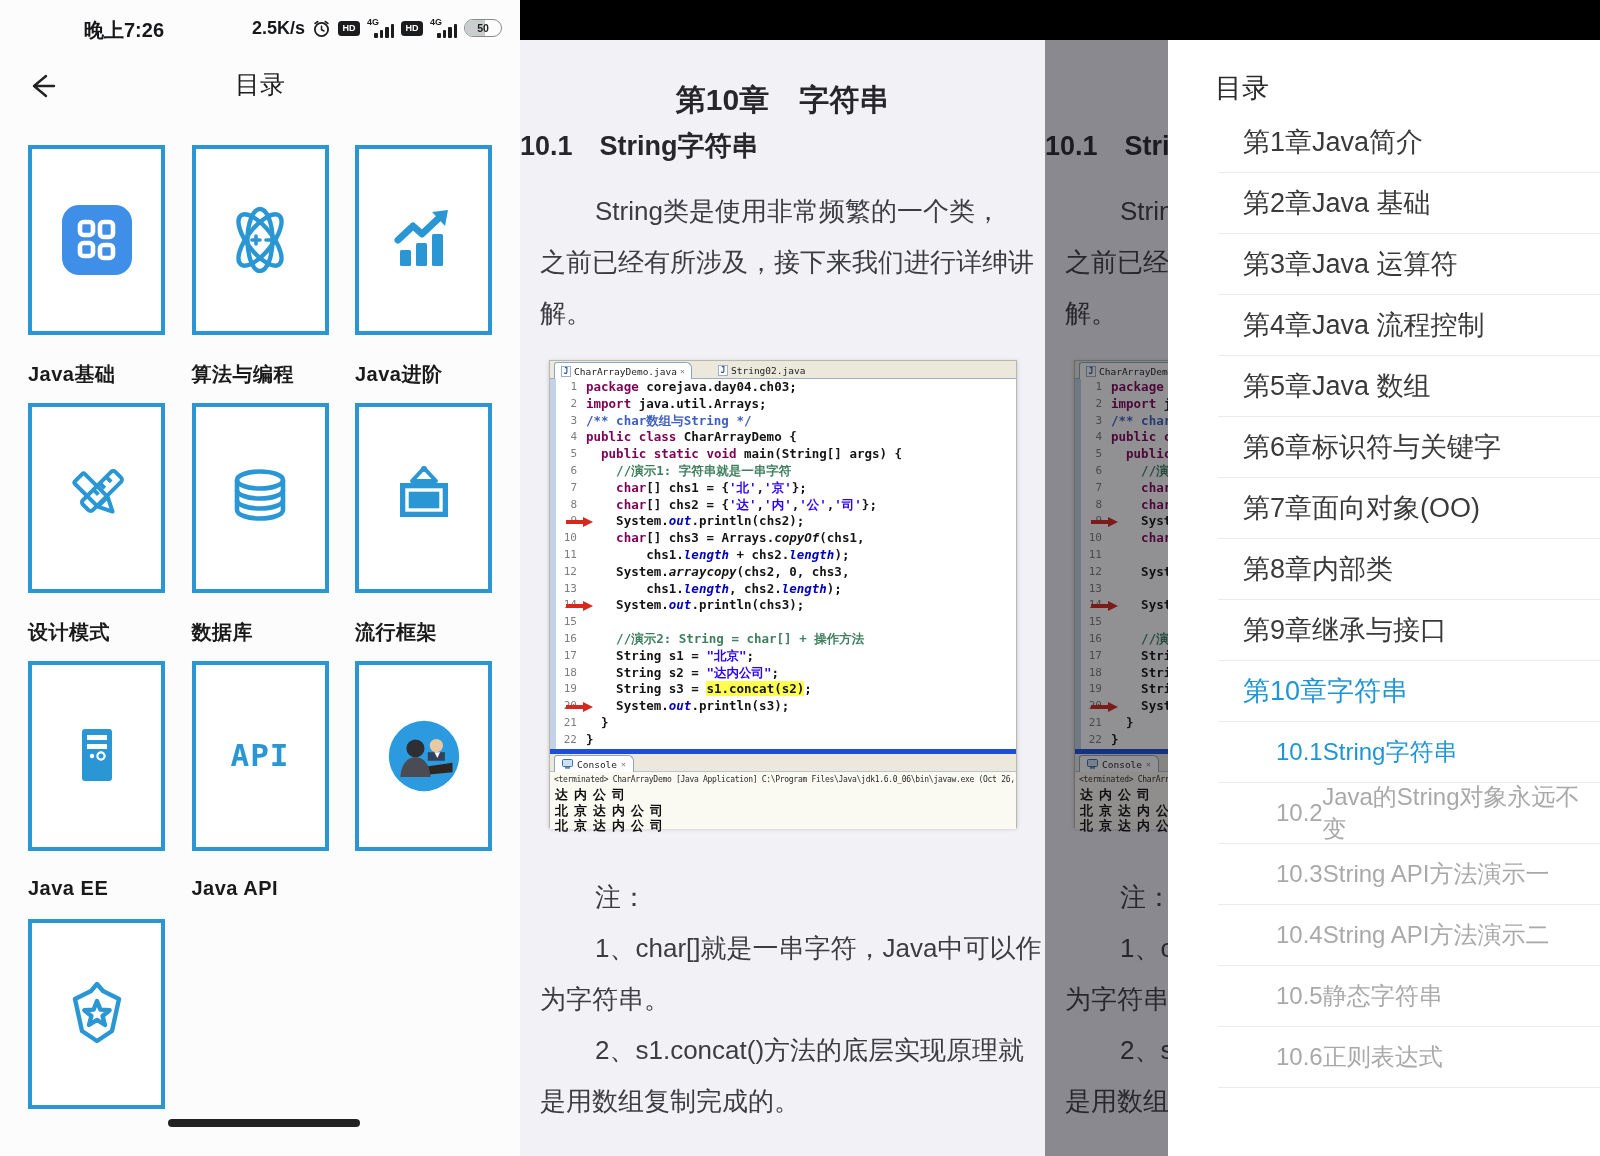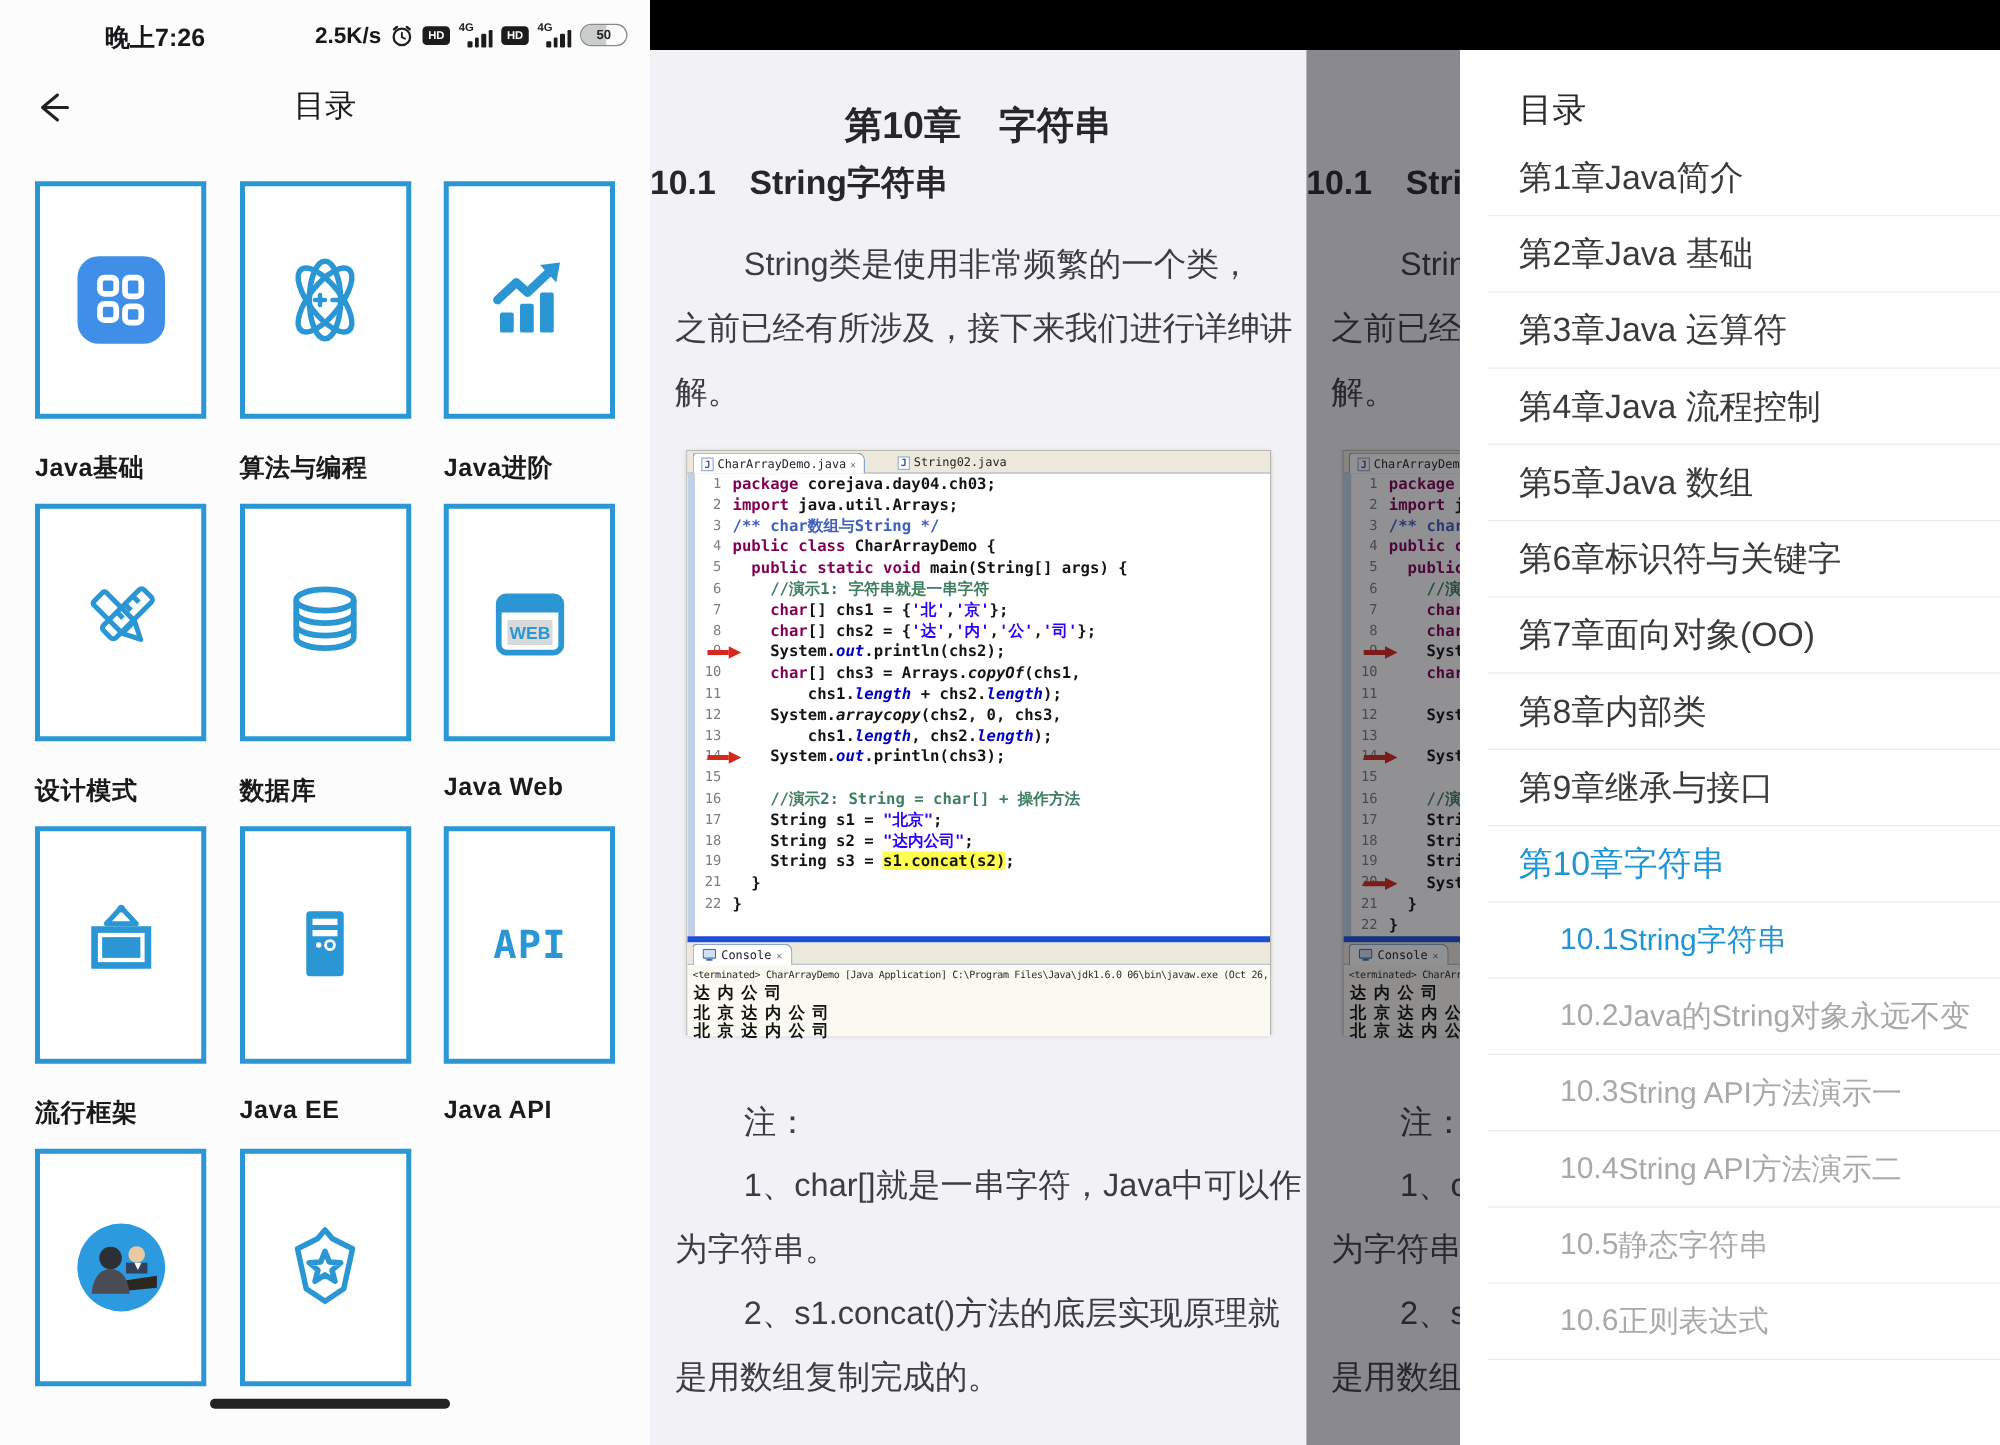--- a/index.html
+++ b/index.html
@@ -93,21 +93,21 @@
   .con-line{font-size:13px;font-weight:bold;letter-spacing:6px;line-height:15.6px;color:#101010;}
 
   
   .page-dim{position:absolute;left:525px;top:40px;width:123px;height:1116px;overflow:hidden;}
   .page-dim .page-main{left:0;top:0;}
   .scrim{position:absolute;inset:0;background:rgba(16,16,22,0.46);z-index:5;}
 
   
   .drawer{position:absolute;left:648px;top:40px;width:432px;height:1116px;background:#fff;z-index:4;}
   .d-title{position:absolute;left:47px;top:30px;font-size:27px;color:#2b2b2b;}
-  .d-list{position:absolute;left:0;top:72px;right:0;}
+  .d-list{position:absolute;left:0;top:72px;right:0;padding-left:28px;}
   .d-item{display:flex;align-items:center;height:61px;margin-left:22px;border-bottom:1px solid #ededed;
           font-size:27px;color:#3a3a3a;cursor:pointer;}
   .d-item .d-num{display:inline-block;min-width:84px;padding-left:25px;}
   .d-item.sub{font-size:24px;color:#a9a9a9;}
   .d-item.sub .d-num{min-width:54px;padding-left:58px;}
   .d-item.active{color:#2095d5;}
   svg{display:block;}
 </style>
 </head>
 <body>
@@ -245,33 +245,20 @@
                   <path d="M15 20 V50 a23 8.5 0 0 0 46 0 V20"></path>
                   <path d="M15 30 a23 8.5 0 0 0 46 0"></path>
                   <path d="M15 40 a23 8.5 0 0 0 46 0"></path>
                 </g>
               </svg>
             </div>
           </div>
     <div class="card-label">数据库</div>
   </div>
 
-  <div class="card-cell">
-    <div class="card">
-            <div class="card-icon">
-              <svg width="76" height="76" viewBox="0 0 76 76">
-                <rect x="13" y="17" width="50" height="45" rx="6" fill="none" stroke="#2a97d4" stroke-width="4.6"></rect>
-                <path d="M13 23 a6 6 0 0 1 6-6 h38 a6 6 0 0 1 6 6 v7 H13 Z" fill="#2a97d4"></path>
-                <rect x="20" y="36" width="36" height="20" fill="#d9d9d9"></rect>
-                <text x="38" y="51" text-anchor="middle" font-family="Liberation Sans,sans-serif" font-size="14" font-weight="bold" fill="#2a97d4">WEB</text>
-              </svg>
-            </div>
-          </div>
-    <div class="card-label">Java Web</div>
-  </div>
 
   <div class="card-cell">
     <div class="card">
             <div class="card-icon">
               <svg width="76" height="76" viewBox="0 0 76 76">
                 <path d="M38 8 L26 21 H50 Z" fill="none" stroke="#2a97d4" stroke-width="4" stroke-linejoin="round"></path>
                 <circle cx="38" cy="9" r="3" fill="#2a97d4"></circle>
                 <rect x="14" y="23" width="48" height="34" fill="#2a97d4"></rect>
                 <rect x="21" y="30" width="34" height="20" fill="none" stroke="#fff" stroke-width="3.4"></rect>
               </svg>
@@ -437,20 +424,25 @@
                 <span class="gut">17</span>
                 <span class="code"><span class="sg-p">    String s1 = </span><span class="sg-s">"北京"</span><span class="sg-p">;</span></span>
               </div>
               <div class="code-row">
                 <span class="gut">18</span>
                 <span class="code"><span class="sg-p">    String s2 = </span><span class="sg-s">"达内公司"</span><span class="sg-p">;</span></span>
               </div>
               <div class="code-row">
                 <span class="gut">19</span>
                 <span class="code"><span class="sg-p">    String s3 = </span><span class="sg-hl">s1.concat(s2)</span><span class="sg-p">;</span></span>
+              </div>
+              <div class="code-row">
+                <span class="gut">20</span>
+                <span class="code"><span class="sg-p">    System.</span><span class="sg-f">out</span><span class="sg-p">.println(s3);</span></span>
+                <span class="red-arrow"></span>
               </div>
               <div class="code-row">
                 <span class="gut">21</span>
                 <span class="code"><span class="sg-p">  }</span></span>
               </div>
               <div class="code-row">
                 <span class="gut">22</span>
                 <span class="code"><span class="sg-p">}</span></span>
               </div>
             </div>

